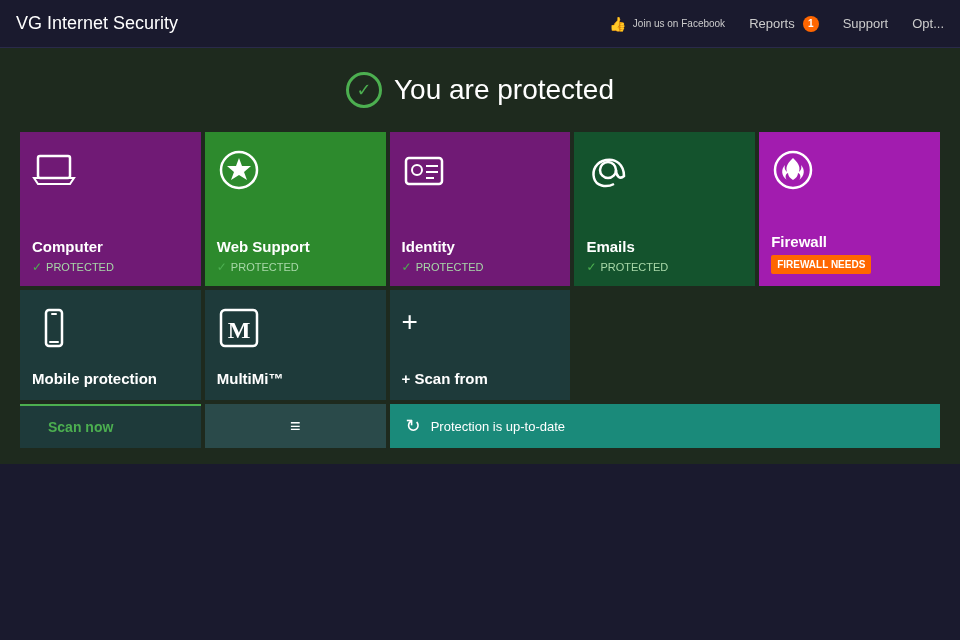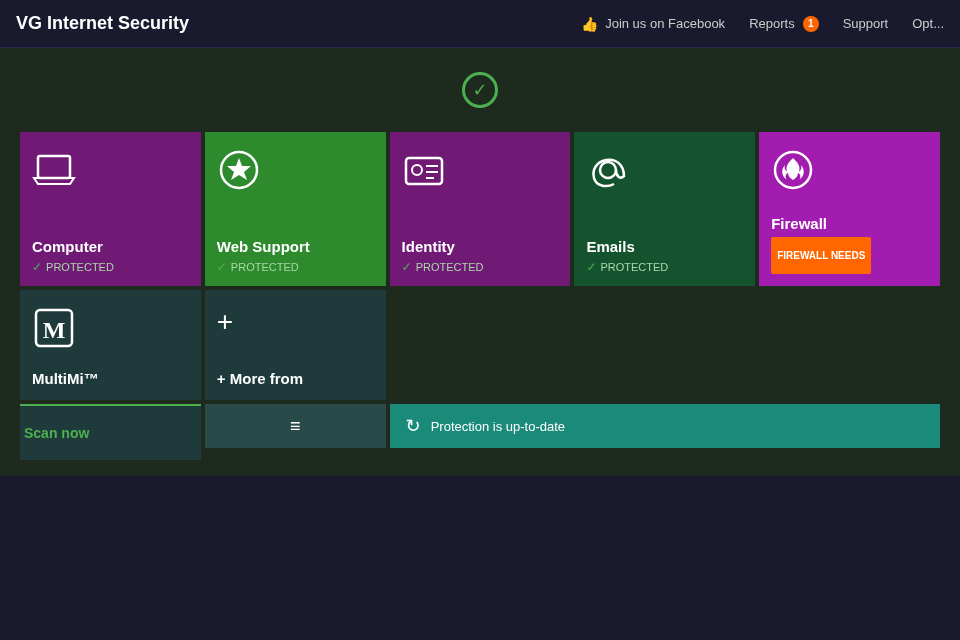--- a/index.html
+++ b/index.html
@@ -126,21 +126,21 @@
     .tile-status-check {
       color: #4caf50;
       font-size: 12px;
     }
 
     .firewall-status {
       background: #ff6600;
       color: white;
       font-size: 10px;
       font-weight: bold;
-      padding: 13px 6px;
+      padding: 4px 6px;
       border-radius: 2px;
       margin-top: 4px;
     }
 
     
     .tile-bottom {
       min-height: 110px;
       background: #1e3a3a;
     }
 
@@ -156,44 +156,45 @@
       grid-template-rows: auto auto;
       gap: 4px;
       margin-bottom: 4px;
     }
   </style>
 </head>
 <body>
 
 <div class="header">
   <div class="header-logo">
-    <div style="color:white;font-size:18px;font-weight:bold;">VG Internet Security</div>
+    <div style="color:white;font-size:18px;font-weight:normal;">VG Internet Security</div>
   </div>
   <div class="header-nav">
     <div class="facebook-link">
       <span style="color:#4a90d9;font-size:14px;">👍</span>
-      <span style="font-size:13px;color:#ccc;">Join us on Facebook</span>
+      <span style="font-size:10px;color:#ccc;">Join us on Facebook</span>
     </div>
     <div class="header-nav-item">
       <span>Reports</span>
       <span class="reports-badge">1</span>
     </div>
     <div class="header-nav-item">
       <span>Support</span>
     </div>
     <div class="header-nav-item">
       <span>Opt...</span>
     </div>
   </div>
 </div>
 
 <div class="main">
 
   <div class="status-bar">
     <div class="status-icon">✓</div>
+    <div class="status-text">You are protected</div>
   </div>
 
   <div class="all-tiles-grid">
 
     <div class="tile">
       <div>
         <svg class="tile-icon-svg" viewBox="0 0 44 44" fill="none">
           <rect x="6" y="8" width="32" height="22" rx="2" stroke="white" stroke-width="2.5" fill="none"></rect>
           <path d="M2 30 H42 L38 36 H6 L2 30Z" stroke="white" stroke-width="2" fill="none"></path>
         </svg>
@@ -265,42 +266,52 @@
           <path d="M22 10 C18 14 14 18 16 24 C14 22 13 20 14 17 C10 21 10 28 16 32 C14 30 14 26 17 25 C17 28 19 30 22 32 C25 30 27 28 27 25 C30 26 30 30 28 32 C34 28 34 21 30 17 C31 20 30 22 28 24 C30 18 26 14 22 10Z" fill="white"></path>
         </svg>
       </div>
       <div>
         <div class="tile-label">Firewall</div>
         <div class="firewall-status">FIREWALL NEEDS</div>
       </div>
     </div>
 
 
+    <div class="tile tile-bottom tile-dark">
+      <div>
+        <svg class="tile-icon-svg" viewBox="0 0 44 44" fill="none">
+          <rect x="14" y="4" width="16" height="36" rx="3" stroke="white" stroke-width="2.5" fill="none"></rect>
+          <line x1="18" y1="36" x2="26" y2="36" stroke="white" stroke-width="2" stroke-linecap="round"></line>
+          <line x1="20" y1="8" x2="24" y2="8" stroke="white" stroke-width="2" stroke-linecap="round"></line>
+        </svg>
+      </div>
+      <div class="tile-label">Mobile protection</div>
+    </div>
 
 
     <div class="tile tile-bottom tile-dark">
       <div>
         <svg class="tile-icon-svg" viewBox="0 0 44 44" fill="none">
           <rect x="4" y="4" width="36" height="36" rx="4" stroke="white" stroke-width="2.5" fill="none"></rect>
           <text x="22" y="32" text-anchor="middle" font-size="24" font-weight="bold" fill="white" font-family="serif">M</text>
         </svg>
       </div>
       <div class="tile-label">MultiMi™</div>
     </div>
 
     <div class="tile tile-bottom tile-dark">
       <div style="font-size:28px;color:white;margin-bottom:6px;">+</div>
-      <div class="tile-label">+ More from</div>
+      <div class="tile-label">+ Scan from</div>
     </div>
 
   </div>
 
   <div style="display:grid;grid-template-columns:repeat(5,1fr);gap:4px;">
 
-    <div style="grid-column:1/2;background:#1e3a3a;height:56px;display:flex;align-items:center;padding:0 4px;border-top:2px solid #4caf50;cursor:pointer;">
+    <div style="grid-column:1/2;background:#1e3a3a;height:44px;display:flex;align-items:center;padding:0 28px;border-top:2px solid #4caf50;cursor:pointer;">
       <span style="color:#4caf50;font-size:14px;font-weight:bold;">Scan now</span>
     </div>
 
     <div style="grid-column:2/3;background:#2a4a4a;height:44px;display:flex;align-items:center;justify-content:center;cursor:pointer;">
       <span style="color:white;font-size:18px;">≡</span>
     </div>
 
     <div style="grid-column:3/6;background:#1a8a7a;height:44px;display:flex;align-items:center;padding:0 16px;gap:10px;cursor:pointer;">
       <span style="color:white;font-size:18px;">↻</span>
       <span style="color:white;font-size:13px;">Protection is up-to-date</span>

